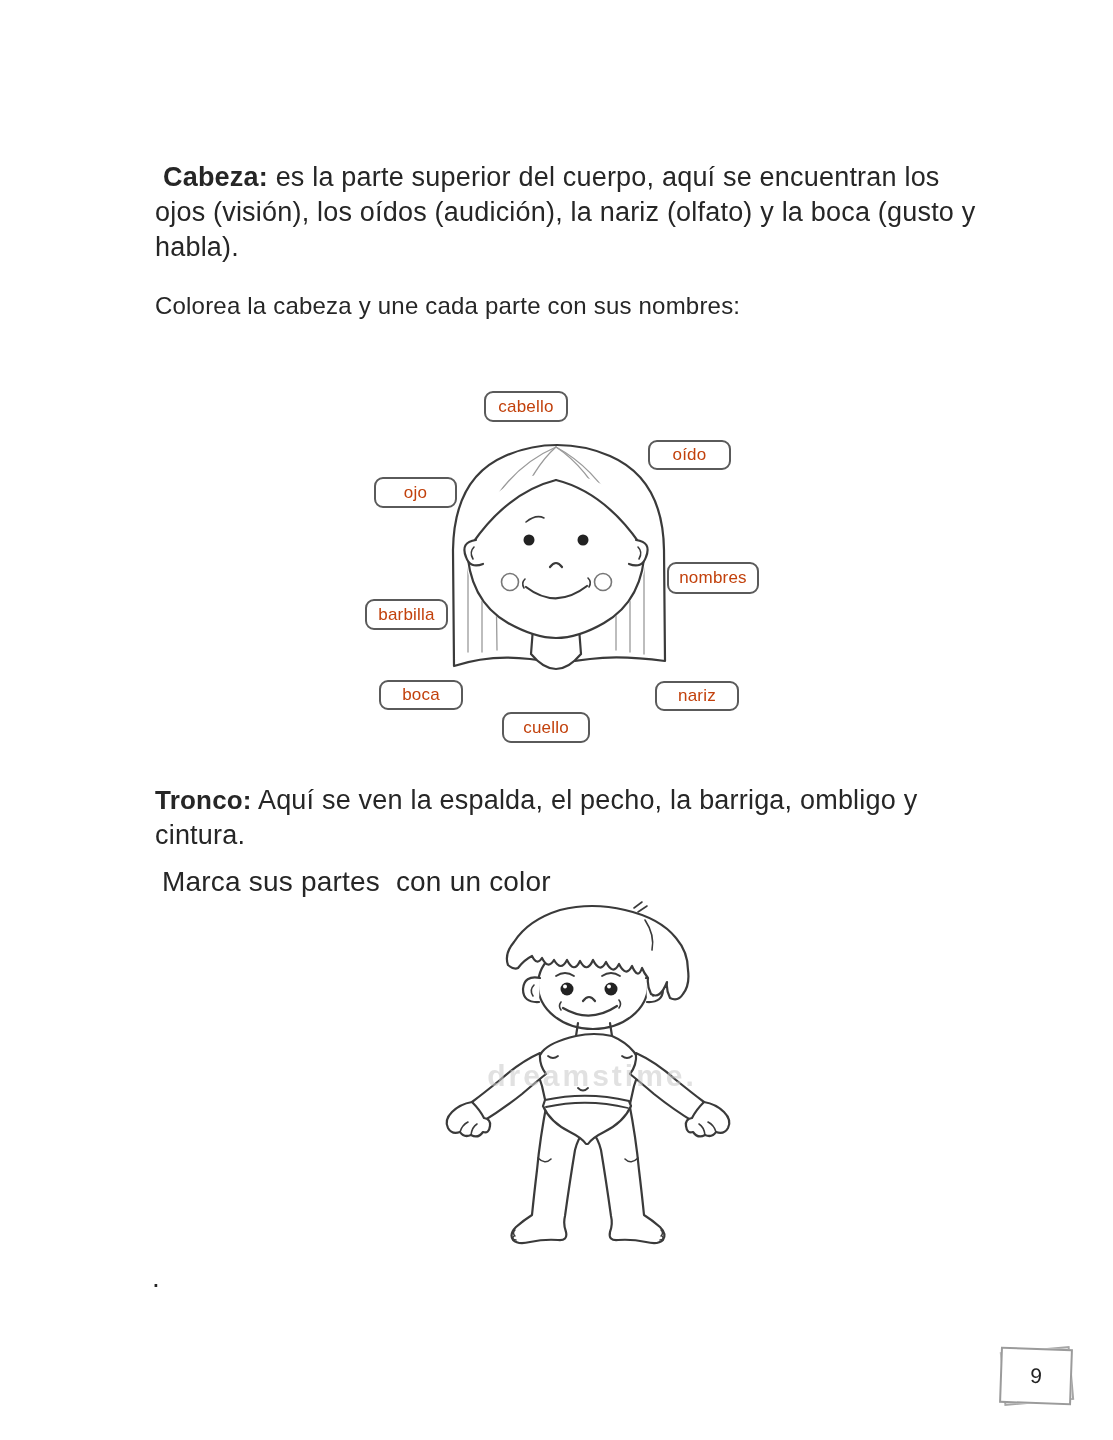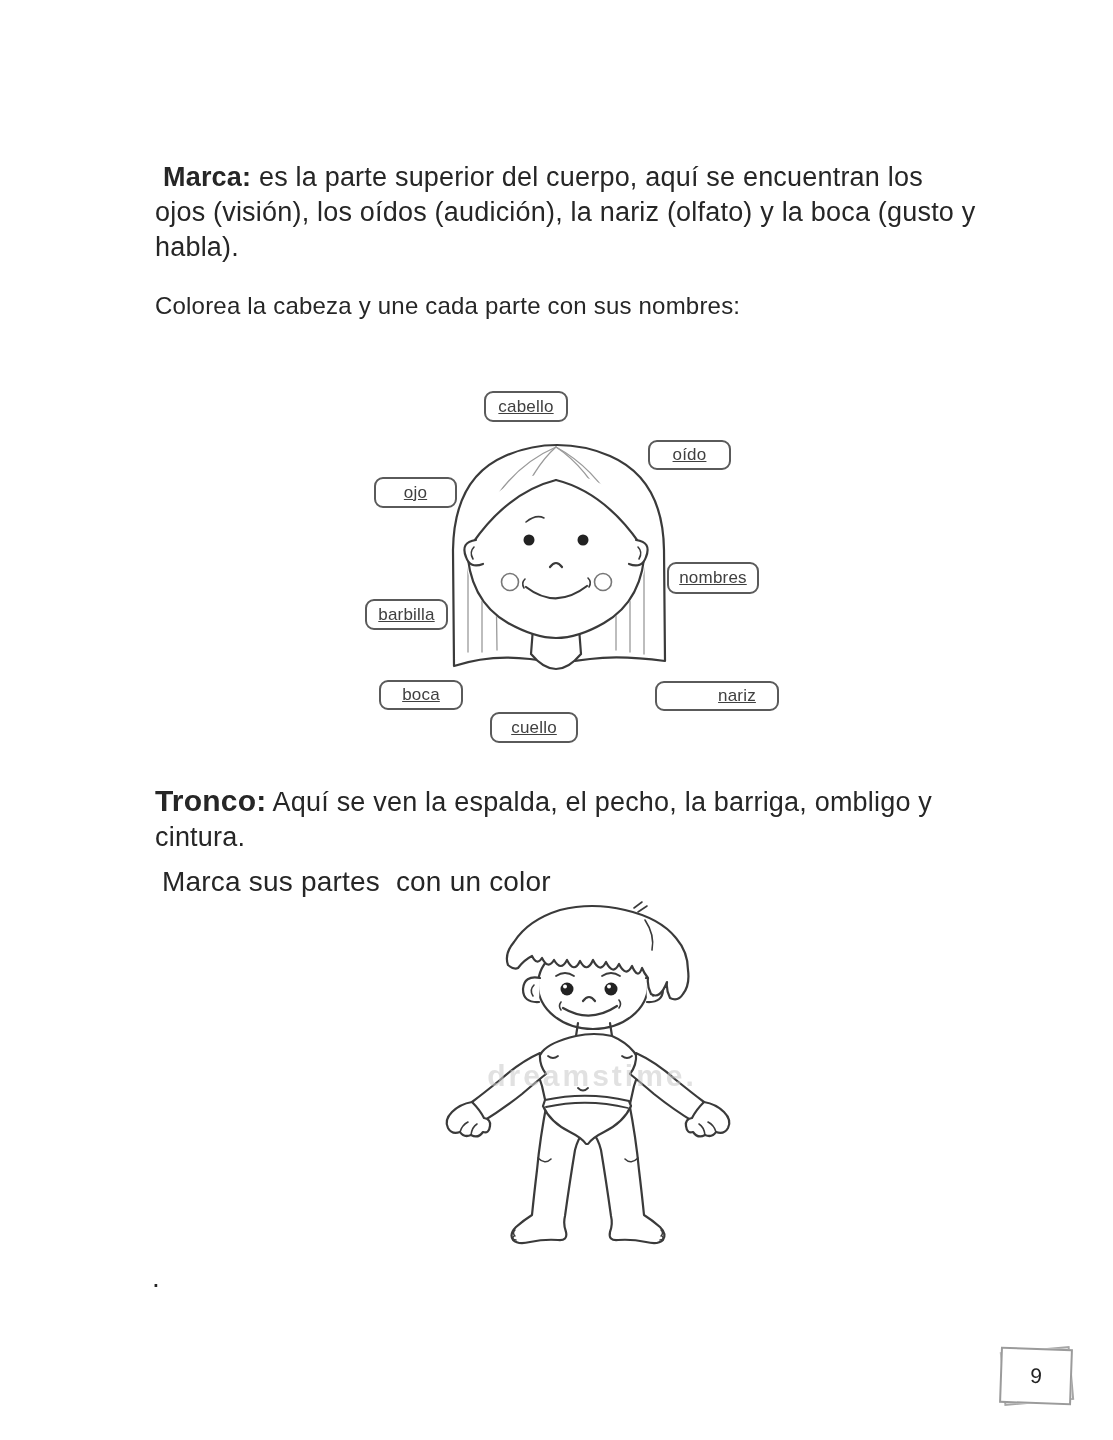--- a/index.html
+++ b/index.html
@@ -5,38 +5,37 @@
   html,body { margin:0; padding:0; background:#ffffff; }
   .page {
     position:relative; width:1113px; height:1440px; background:#ffffff;
     font-family:"Liberation Sans", sans-serif; color:#262626; overflow:hidden;
   }
   .para { position:absolute; font-size:27px; line-height:35px; letter-spacing:.2px; }
   #p-cabeza { left:155px; top:133px; width:822px; text-indent:8px; }
   .bold-lead { font-weight:bold; letter-spacing:.2px; }
   #instr1 { left:155px; top:264px; font-size:24px; width:860px; }
   #p-tronco { left:155px; top:756px; width:845px; }
-  #p-tronco .bold-lead { font-size:30px; }
+  #p-tronco .bold-lead { font-size:26px; }
   #instr2 { left:162px; top:836px; font-size:28px; white-space:pre-wrap; }
   #stray-dot { left:152px; top:1232px; font-size:28px; }
 
   .label-box {
     position:absolute; border:2px solid #5a5a5a; border-radius:9px; background:#fff;
-    font-size:17px; color:#404040; display:flex; align-items:center; justify-content:center;
+    font-size:17px; color:#c2410c; display:flex; align-items:center; justify-content:center;
     letter-spacing:.2px;
-    text-decoration:underline;
   }
   #lbl-cabello  { left:484px; top:391px; width:80px; height:27px; }
   #lbl-oido     { left:648px; top:440px; width:79px; height:26px; }
   #lbl-ojo      { left:374px; top:477px; width:79px; height:27px; }
   #lbl-mejilla  { left:667px; top:562px; width:88px; height:28px; }
   #lbl-barbilla { left:365px; top:599px; width:79px; height:27px;text-align:center; }
   #lbl-boca     { left:379px; top:680px; width:80px; height:26px;border-radius:9px; }
-  #lbl-nariz    { left:655px; top:681px; width:80px; height:26px;padding-left:40px; }
-  #lbl-cuello   { left:490px; top:712px; width:84px; height:27px;text-align:right; }
+  #lbl-nariz    { left:655px; top:681px; width:80px; height:26px; }
+  #lbl-cuello   { left:502px; top:712px; width:84px; height:27px;text-align:right; }
 
   #girl-svg { position:absolute; left:440px; top:440px; }
   #boy-svg  { position:absolute; left:420px; top:890px; }
 
   #page-corner { position:absolute; left:995px; top:1344px; width:80px; height:62px; }
   .frame-back {
     position:absolute; left:7px; top:5px; width:66px; height:50px;
     border:2px solid #a6a6a6; transform:rotate(-5deg); background:#fff;
   }
   .frame-front {
@@ -44,21 +43,21 @@
     border:2px solid #9b9b9b; transform:rotate(2deg); background:#fff;
     display:flex; align-items:center; justify-content:center;
     font-size:21px; color:#222;
   }
 </style>
 </head>
 <body>
 
 <div class="page">
 
-  <p class="para" id="p-cabeza"><span class="bold-lead">Marca:</span><span> es la parte superior del cuerpo, aquí se encuentran los ojos (visión), los oídos (audición), la nariz (olfato) y la boca (gusto y habla).</span></p>
+  <p class="para" id="p-cabeza"><span class="bold-lead">Cabeza:</span><span> es la parte superior del cuerpo, aquí se encuentran los ojos (visión), los oídos (audición), la nariz (olfato) y la boca (gusto y habla).</span></p>
 
   <p class="para" id="instr1">Colorea la cabeza y une cada parte con sus nombres:</p>
 
   <svg id="girl-svg" width="250" height="280" viewBox="0 0 250 280" xmlns="http://www.w3.org/2000/svg">
     <g fill="none" stroke="#3a3a3a" stroke-width="2.2" stroke-linecap="round" stroke-linejoin="round">
 
       <g>
         <path fill="#ffffff" d="M 14 226 L 13 110 Q 14 38 65 16 Q 90 5 117 5 Q 145 5 170 16 Q 223 39 224 110 L 225 221 Q 180 215 150 219 Q 120 224 90 219 Q 50 214 14 226 Z"></path>
         <g stroke="#9a9a9a" stroke-width="1.3">
           <path d="M 116 7 Q 72 26 47 72"></path>

